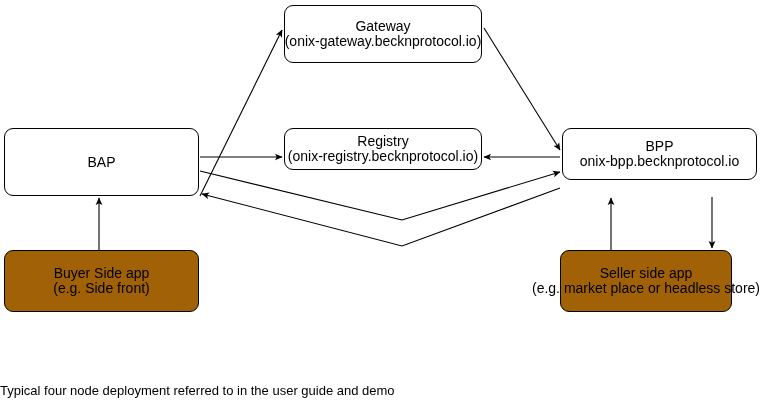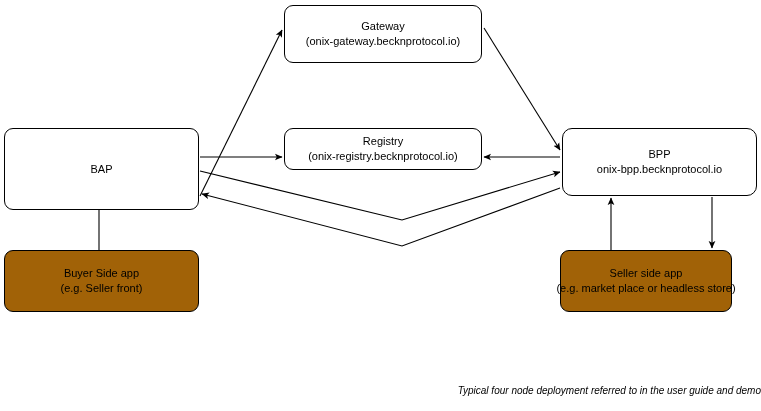--- a/index.html
+++ b/index.html
@@ -23,45 +23,44 @@
   .node {
     position: absolute;
     box-sizing: border-box;
     border: 1px solid #000000;
     border-radius: 9px;
     display: flex;
     flex-direction: column;
     align-items: center;
     justify-content: center;
     text-align: center;
-    font-size: 11px;
+    font-size: 14px;
     line-height: 15px;
     color: #000000;
     background: #ffffff;
     z-index: 3;
   }
   .node .ln { display: block; white-space: nowrap; }
   .node.filled { background: #a16207; }
   #gateway  { left: 284px; top: 5px;   width: 198px; height: 58px; }
   #registry { left: 284px; top: 128px; width: 198px; height: 42px; }
-  #bap      { left: 4px;   top: 128px; width: 195px; height: 82px; }
-  #bpp      { left: 562px; top: 128px; width: 195px; height: 68px; border-radius: 10px; }
+  #bap      { left: 4px;   top: 128px; width: 195px; height: 68px; }
+  #bpp      { left: 562px; top: 128px; width: 195px; height: 52px; }
   #buyerapp { left: 4px;   top: 250px; width: 195px; height: 62px; }
   #sellerapp{ left: 560px; top: 250px; width: 172px; height: 62px; }
   #caption {
     position: absolute;
     left: 0;
     top: 383px;
     width: 761px;
-    text-align: right;
-    font-size: 10px;
+    text-align: left;
+    font-size: 13px;
     line-height: 15px;
     color: #000000;
     z-index: 3;
-    font-style: italic;
   }
 </style>
 </head>
 <body>
 
 <svg id="canvas" viewBox="0 0 761 411" xmlns="http://www.w3.org/2000/svg">
   <defs>
     <marker id="ah" viewBox="0 0 10 10" refX="9.2" refY="5" markerWidth="7" markerHeight="7" orient="auto-start-reverse">
       <path d="M 0 0.6 L 10 5 L 0 9.4 L 2.4 5 Z" fill="#000000"></path>
     </marker>
@@ -103,21 +102,21 @@
   <span class="ln">(onix-registry.becknprotocol.io)</span>
 </div>
 
 <div class="node" id="bpp">
   <span class="ln">BPP</span>
   <span class="ln">onix-bpp.becknprotocol.io</span>
 </div>
 
 <div class="node filled" id="buyerapp">
   <span class="ln">Buyer Side app</span>
-  <span class="ln">(e.g. Seller front)</span>
+  <span class="ln">(e.g. Side front)</span>
 </div>
 
 <div class="node filled" id="sellerapp">
   <span class="ln">Seller side app</span>
   <span class="ln">(e.g. market place or headless store)</span>
 </div>
 
 <div id="caption">Typical four node deployment referred to in the user guide and demo</div>
 
 </body></html>

